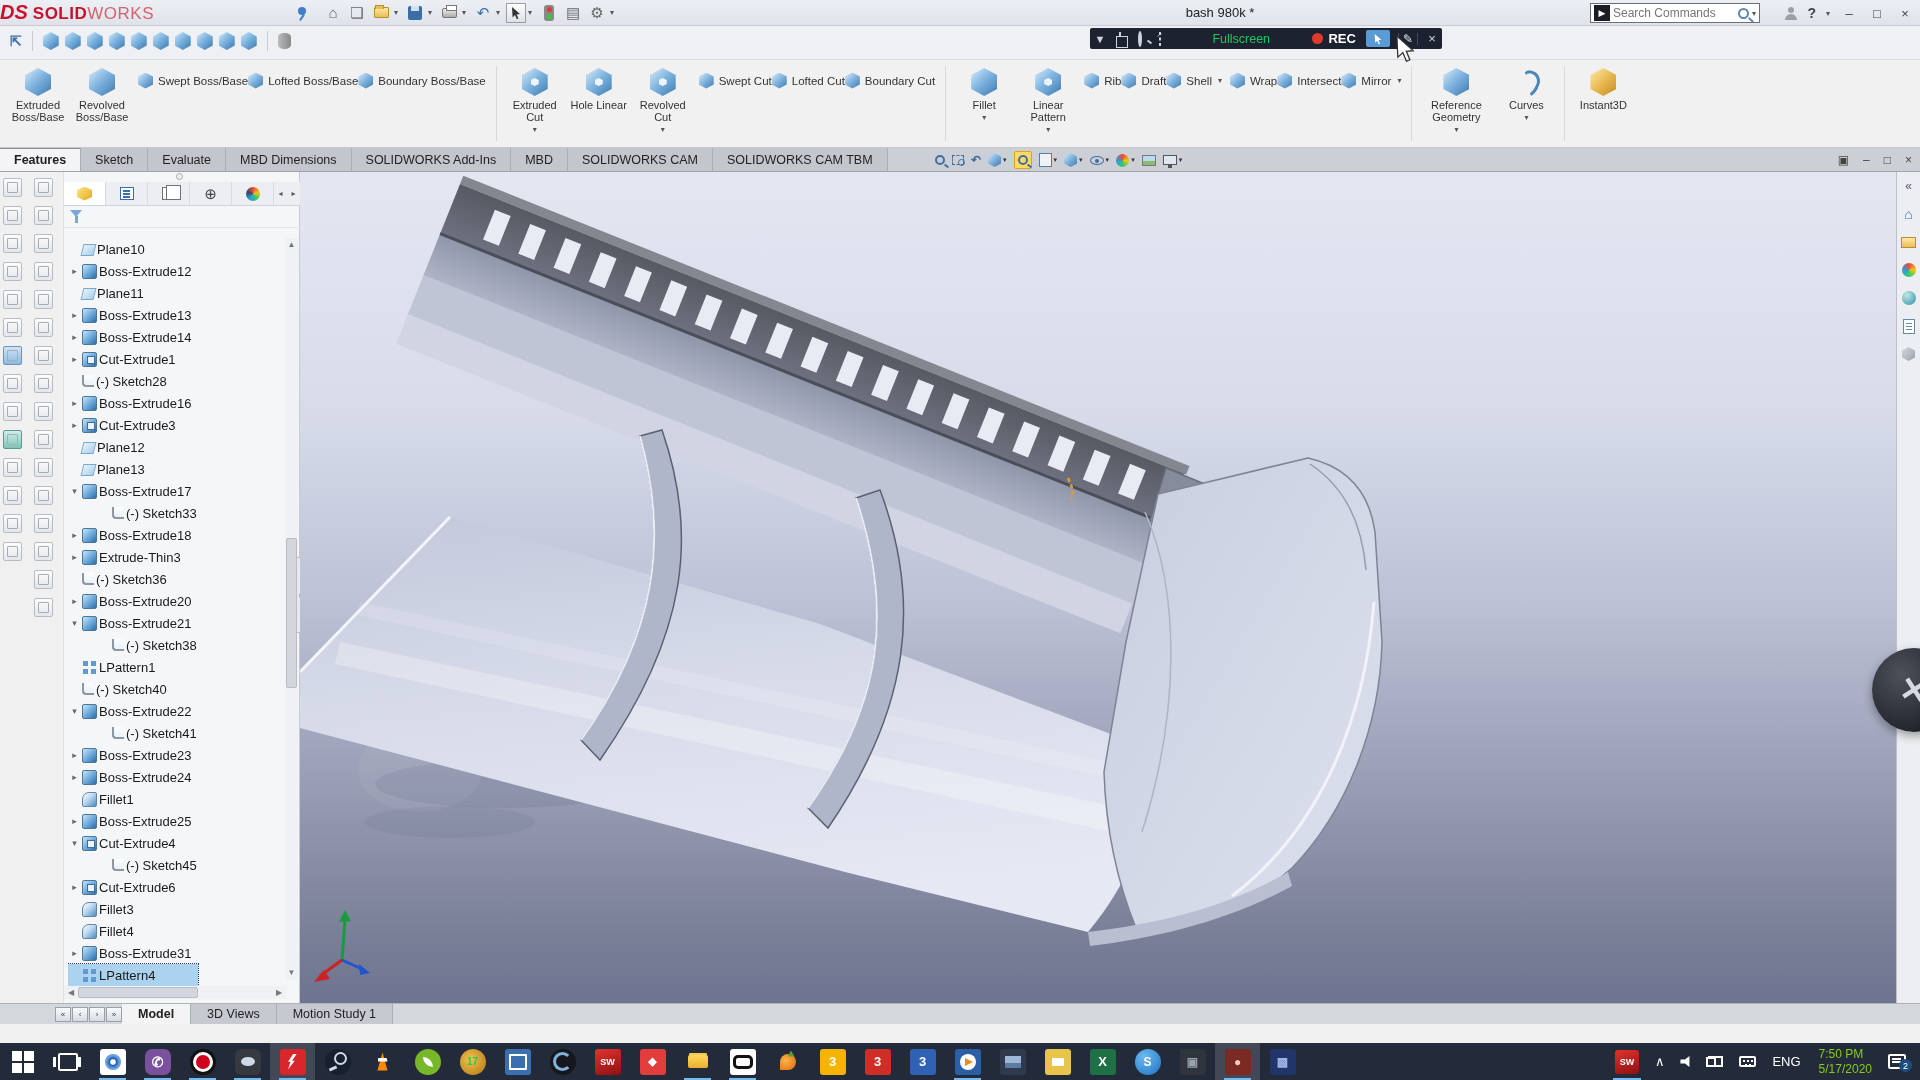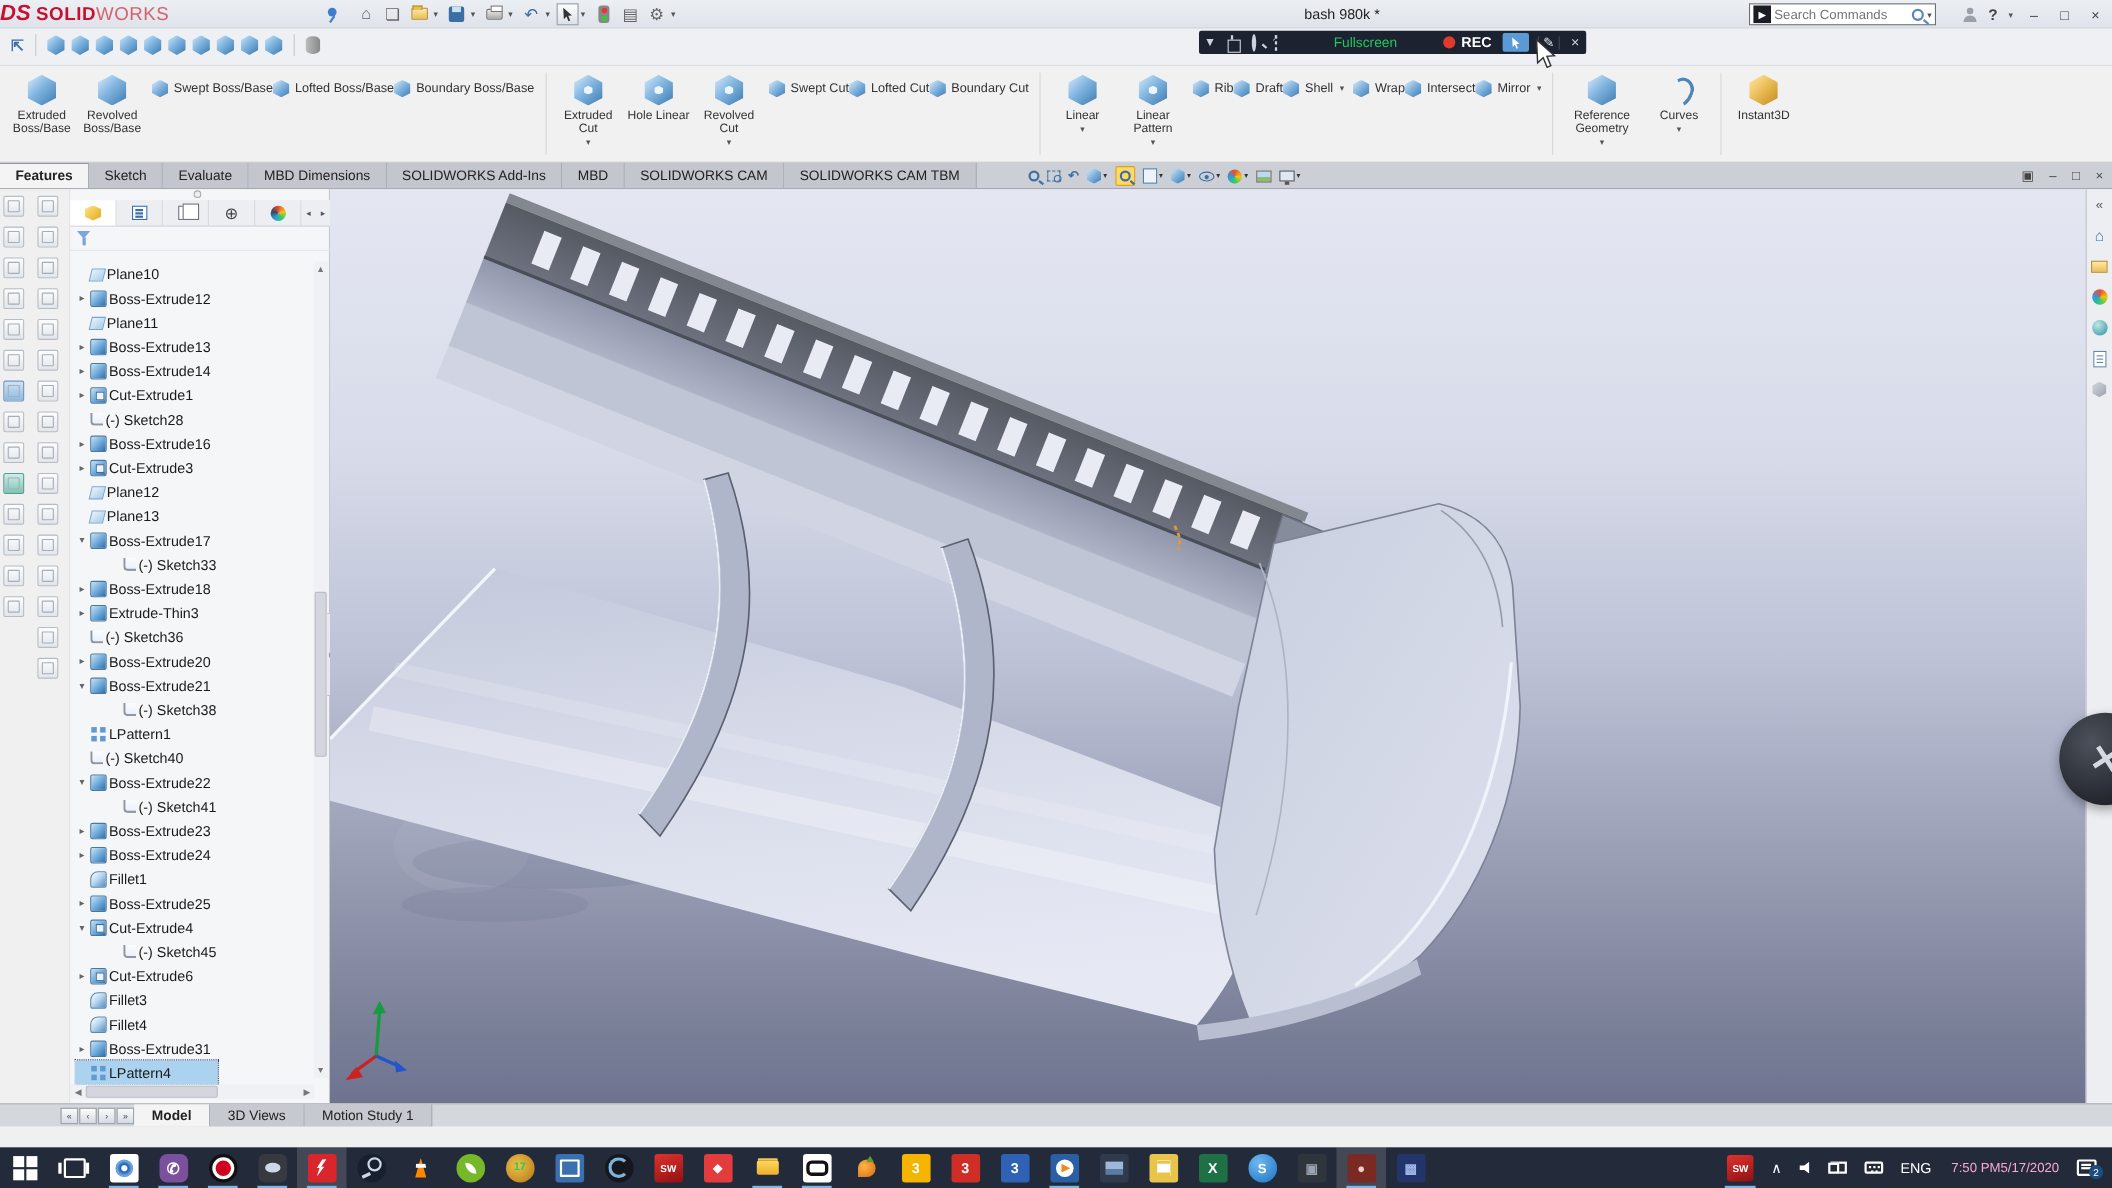--- a/index.html
+++ b/index.html
@@ -248,21 +248,21 @@
 .a-navy .ic{background:#22356b;border-radius:3px;color:#9fb4e8;font-size:12px}
 #tray{margin-left:auto;display:flex;align-items:center;gap:0}
 .tr-item{height:37px;display:flex;align-items:center;justify-content:center;padding:0 8px;color:#fff;position:relative}
 .tr-item.run::after{content:"";position:absolute;left:6px;right:6px;bottom:0;height:2px;background:#76b9ed}
 .tr-sw{width:24px;height:24px;background:linear-gradient(160deg,#e0332c,#8f1014);border-radius:3px;color:#fff;font-size:9px;font-weight:bold;display:flex;align-items:center;justify-content:center}
 .spk{width:12px;height:12px;background:#fff;clip-path:polygon(0 33%,38% 33%,75% 5%,75% 95%,38% 67%,0 67%)}
 .mon{width:15px;height:11px;border:2px solid #fff;position:relative}
 .mon::after{content:"";position:absolute;left:-4px;bottom:-2px;width:6px;height:6px;border:2px solid #fff;background:#232b3b}
 .kbd{width:17px;height:11px;border:2px solid #fff;border-radius:2px;position:relative}
 .kbd::after{content:"";position:absolute;left:2px;top:2px;width:2px;height:2px;background:#fff;box-shadow:4px 0 0 #fff,8px 0 0 #fff,2px 4px 0 #fff,6px 4px 0 #fff}
-.clock{display:flex;flex-direction:row;align-items:flex-start;justify-content:center;font-size:12px;line-height:15px;color:#f9a8d4;padding:0 10px}
+.clock{display:flex;flex-direction:column;align-items:flex-start;justify-content:center;font-size:12px;line-height:15px;color:#84cc16;padding:0 10px}
 .notif{width:18px;height:15px;border:2px solid #fff;border-radius:2px;position:relative;margin:0 14px 0 6px}
 .notif::before{content:"";position:absolute;left:2px;top:2px;width:9px;height:1.5px;background:#fff;box-shadow:0 3px 0 #fff}
 .badge{position:absolute;right:-8px;bottom:-5px;width:13px;height:13px;border-radius:50%;background:#1b4e7e;color:#fff;font-size:9px;display:flex;align-items:center;justify-content:center}
 </style>
 </head>
 <body>
 
 <div id="screen">
 
   <div id="titlebar">
@@ -409,21 +409,21 @@
         <div class="rsm">
             <span class="sic"></span>
             <span>Boundary Cut</span>
           </div>
       </div>
     </div>
     <div class="rgsep"></div>
     <div class="rgroup">
       <div class="rbig">
           <span class="ric" style="border-radius:10px 0 0 0"></span>
-          <span class="rlbl">Linear</span>
+          <span class="rlbl">Fillet</span>
           <span class="caret">▾</span>
         </div>
       <div class="rbig">
           <span class="ric hole"></span>
           <span class="rlbl">Linear Pattern</span>
           <span class="caret">▾</span>
         </div>
       <div class="rstack">
         <div class="rsm">
             <span class="sic"></span>

